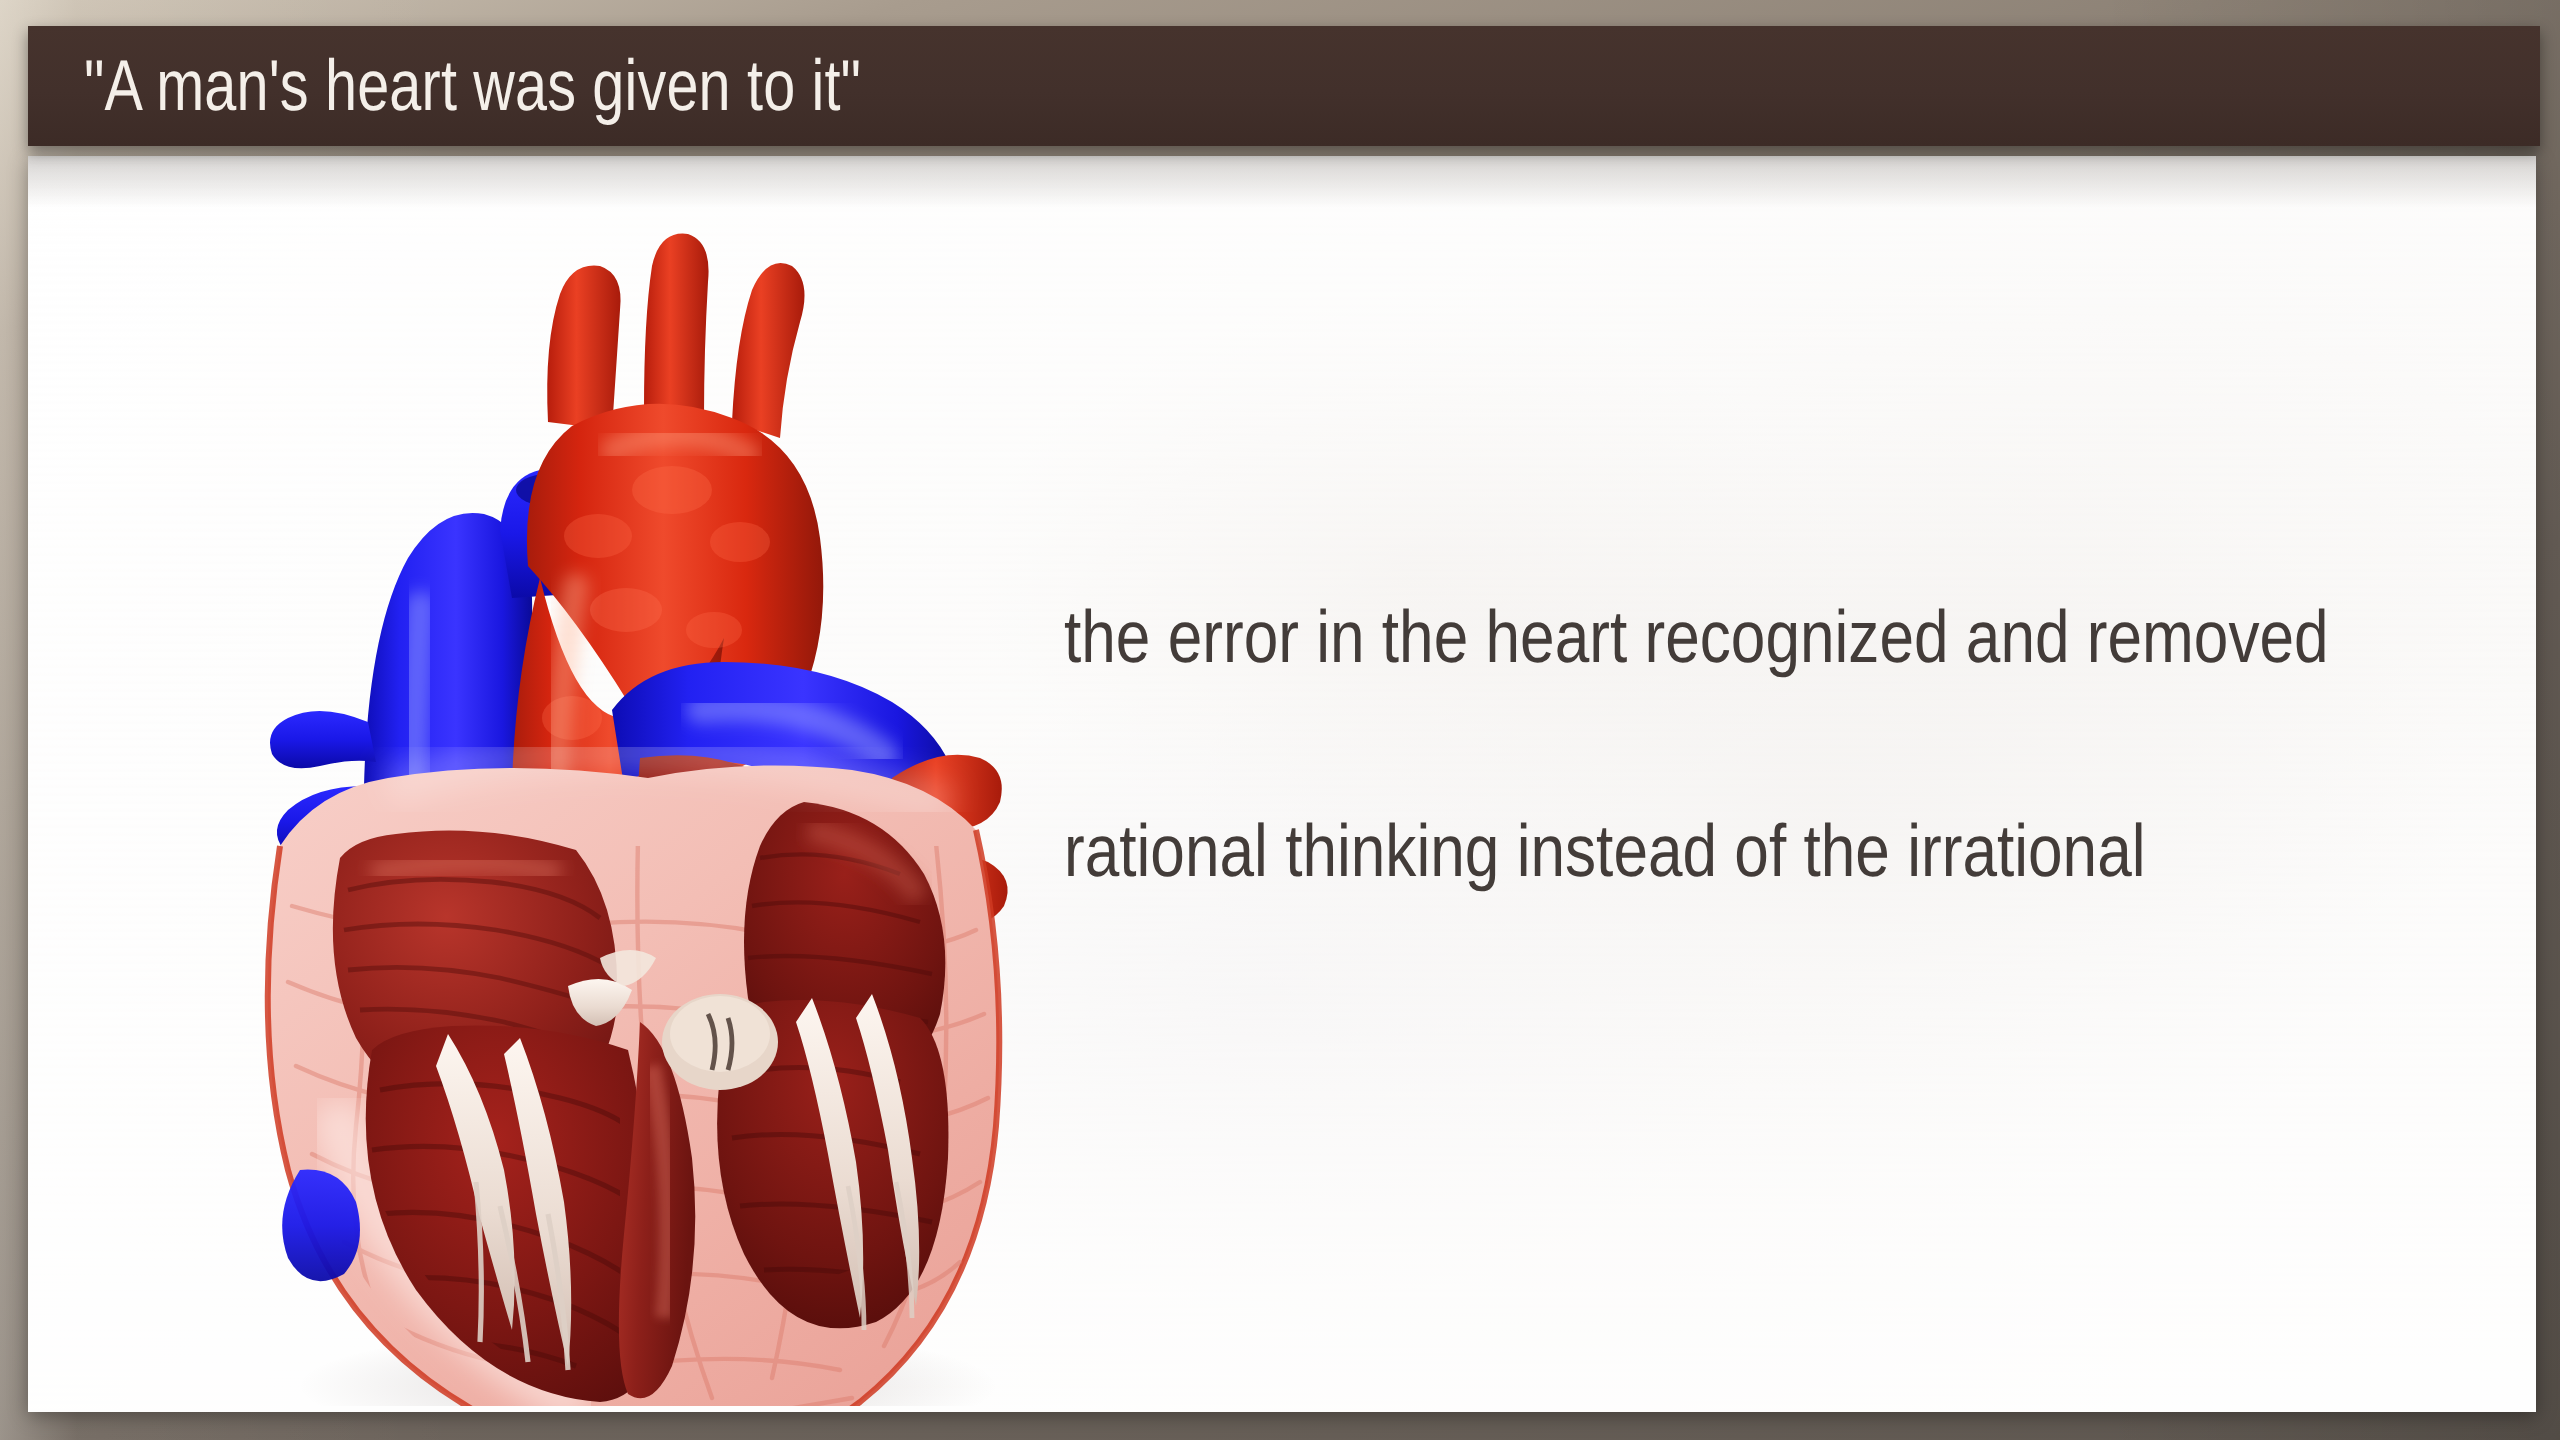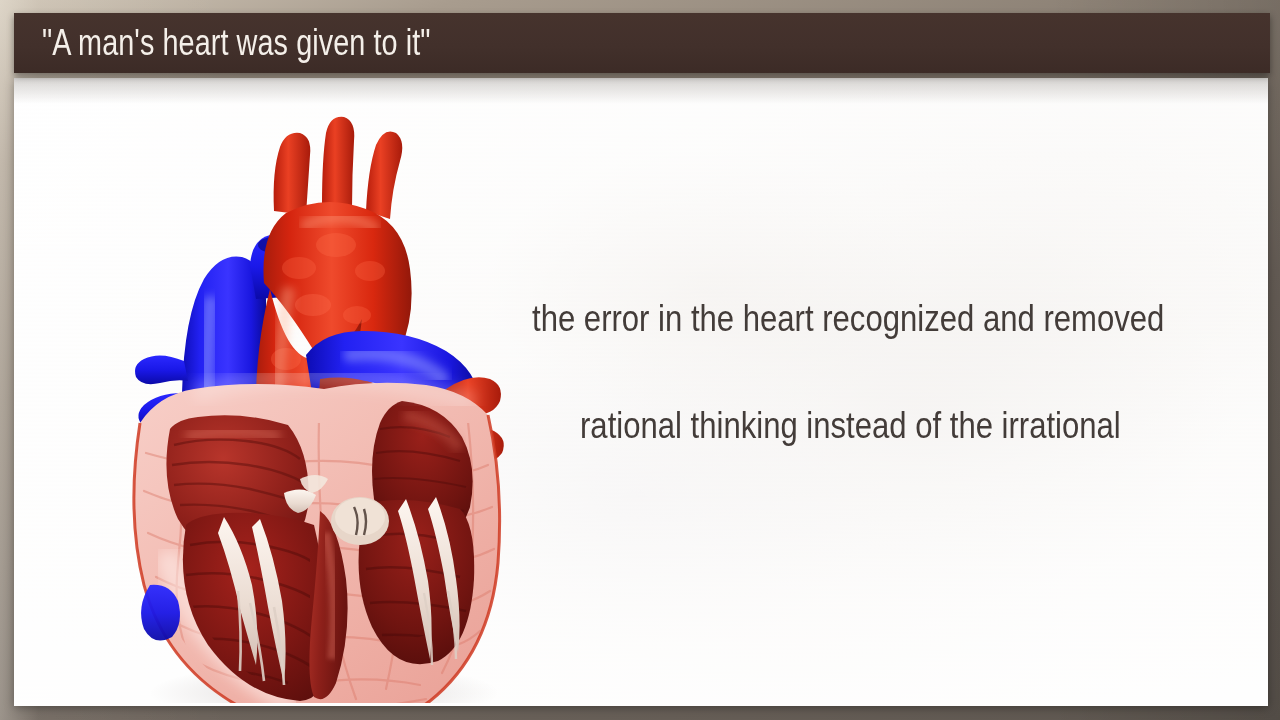--- a/index.html
+++ b/index.html
@@ -124,21 +124,20 @@
     top: 222px;
     width: 740px;
     color: #433c39;
     font-family: "Liberation Sans Narrow", "Liberation Sans", sans-serif;
     font-size: 37px;
     line-height: 1;
   }
   .body-line {
     white-space: nowrap;
     margin: 0 0 70px 0;
-    text-align: center;
   }
   .body-line > span {
     display: inline-block;
     transform: scaleX(0.84);
     transform-origin: left center;
   }
   .body-line:last-child { margin-bottom: 0; }
 
   
   #heart-figure {

